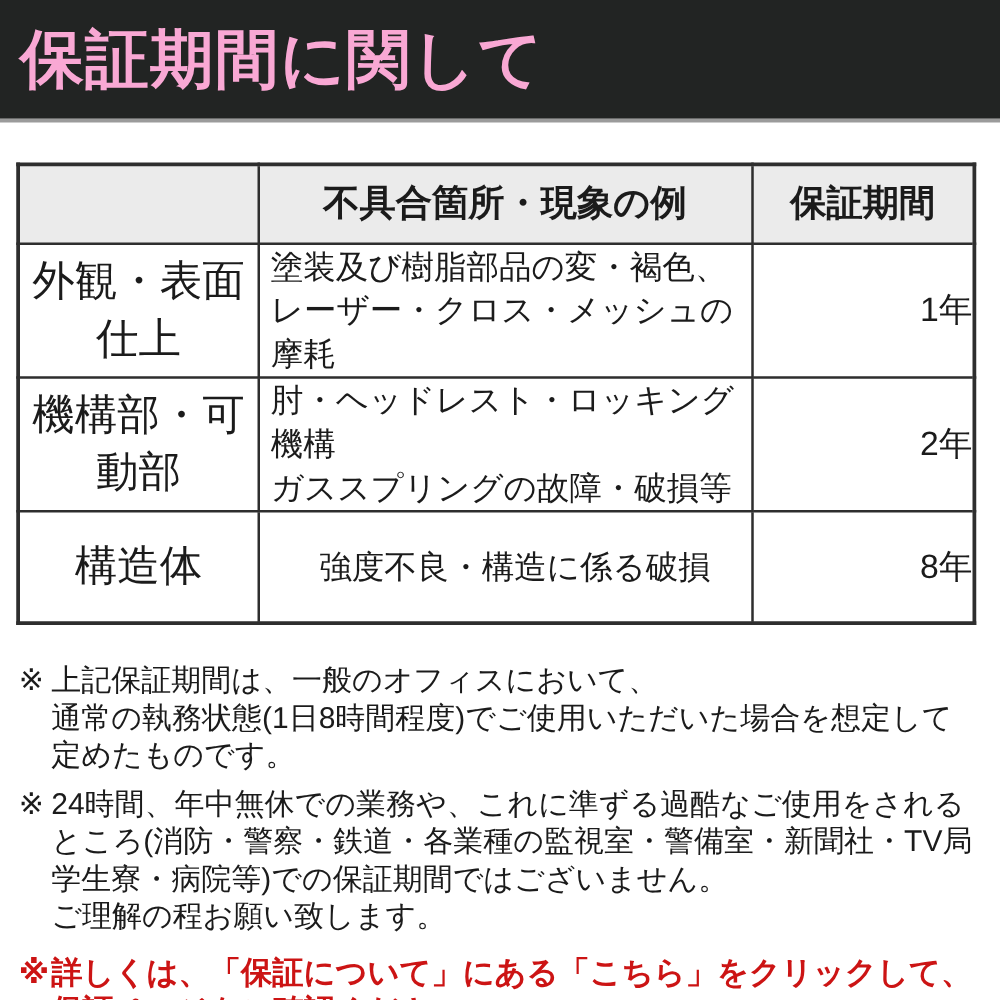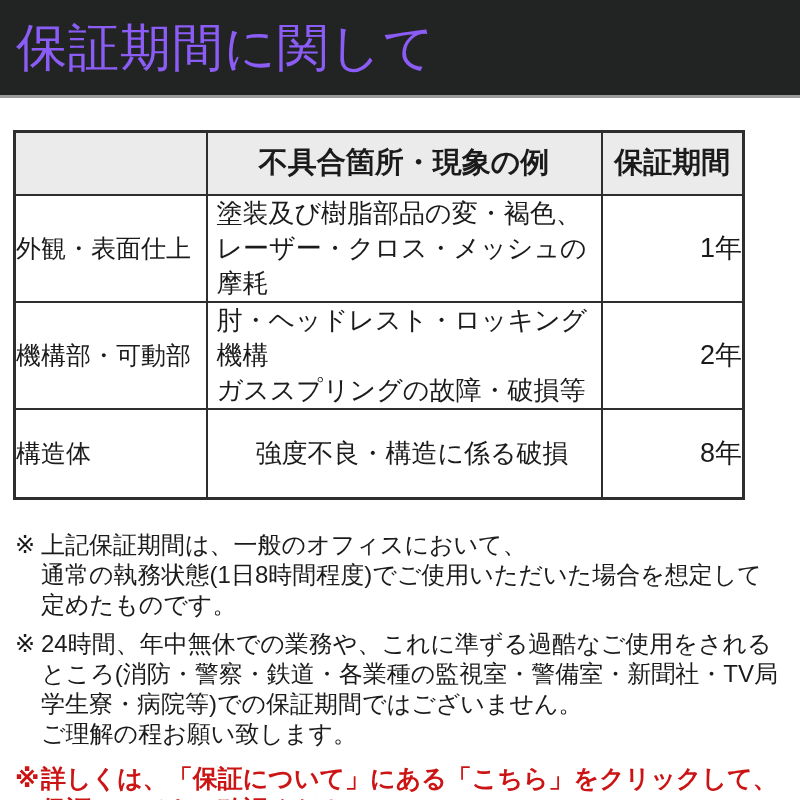--- a/index.html
+++ b/index.html
@@ -16,22 +16,22 @@
   .banner {
     height: 95px;
     background: #222423;
     display: flex;
     align-items: center;
     padding-left: 16px;
   }
   .banner h1 {
     margin: 0;
     font-size: 51px;
-    font-weight: normal;
-    color: #8b5cf6;
+    font-weight: bold;
+    color: #f9a8d4;
     letter-spacing: 1px;
     line-height: 1;
   }
   .banner-strip {
     height: 3px;
     background: #9b9b9b;
   }
 
   
   table.warranty-table {
@@ -46,29 +46,29 @@
     border: 2px solid #2e2e2e;
     padding: 0;
   }
   .warranty-table thead tr {
     height: 63px;
     background: #ebebeb;
   }
   .warranty-table tbody tr { height: 90px; }
   .col-part   { width: 192px; }
   .col-example{ width: 395px; }
-  .col-period { width: 142px; }
+  .col-period { width: 178px; }
   .warranty-table th {
     font-size: 29px;
     font-weight: 700;
     text-align: center;
   }
   td.cell-part {
-    text-align: left;
-    font-size: 25px;
+    text-align: center;
+    font-size: 34px;
   }
   td.cell-example {
     font-size: 26px;
     line-height: 35px;
     padding-left: 9px;
     text-align: left;
   }
   td.cell-example.center {
     text-align: center;
     padding-left: 16px;

